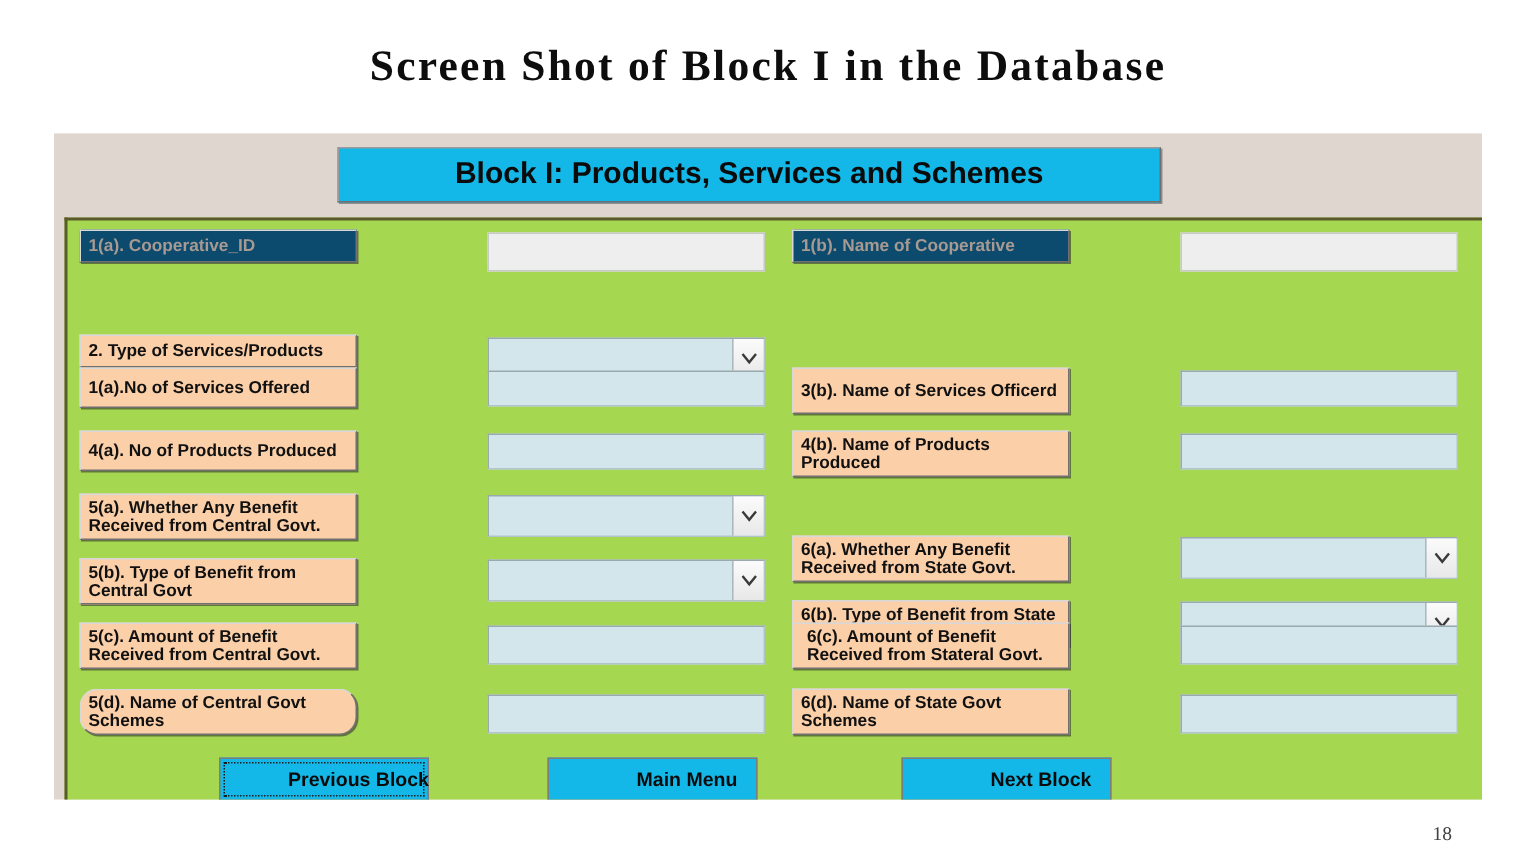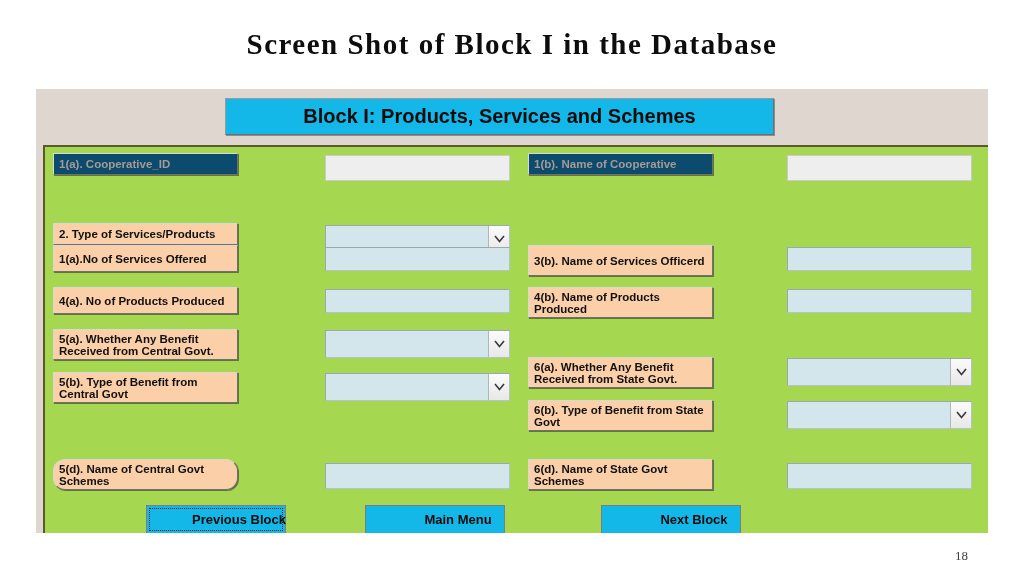--- a/index.html
+++ b/index.html
@@ -258,20 +258,26 @@
       <div class="lbl lbl-col-b" style="height:31px;">6(b). Type of Benefit from State Govt</div>
       <div class="inp inp-col-b combo" style="top:1px;height:28px;">
         <span class="arrow-btn">
           <svg width="11" height="8" viewBox="0 0 11 8">
               <path d="M1 1 L5.5 6.5 L10 1" fill="none" stroke="#3a3a3a" stroke-width="1.6"></path>
             </svg>
         </span>
       </div>
     </div>
 
+    <div class="field-row" style="top:268px;">
+      <div class="lbl lbl-col-a" style="height:31px;">5(c). Amount of Benefit Received from Central Govt.</div>
+      <input class="inp inp-col-a" style="top: 2px; height: 26px;" type="text" value="">
+      <div class="lbl lbl-col-b indent" style="height:31px;">6(c). Amount of Benefit Received from Stateral Govt.</div>
+      <input class="inp inp-col-b" style="top: 2px; height: 26px;" type="text" value="">
+    </div>
 
     <div class="field-row" style="top:312px;">
       <div class="lbl lbl-col-a" style="height:31px;border-radius:12px;">5(d). Name of Central Govt Schemes</div>
       <input class="inp inp-col-a" style="top: 4px; height: 26px;" type="text" value="">
       <div class="lbl lbl-col-b" style="height:31px;">6(d). Name of State Govt Schemes</div>
       <input class="inp inp-col-b" style="top: 4px; height: 26px;" type="text" value="">
     </div>
 
     <div class="nav-btn focused" style="left:101px; top:358px; width:140px; height:29px;">Previous Block</div>
     <div class="nav-btn" style="left:556px; top:358px; width:140px; height:29px;">Next Block</div>

